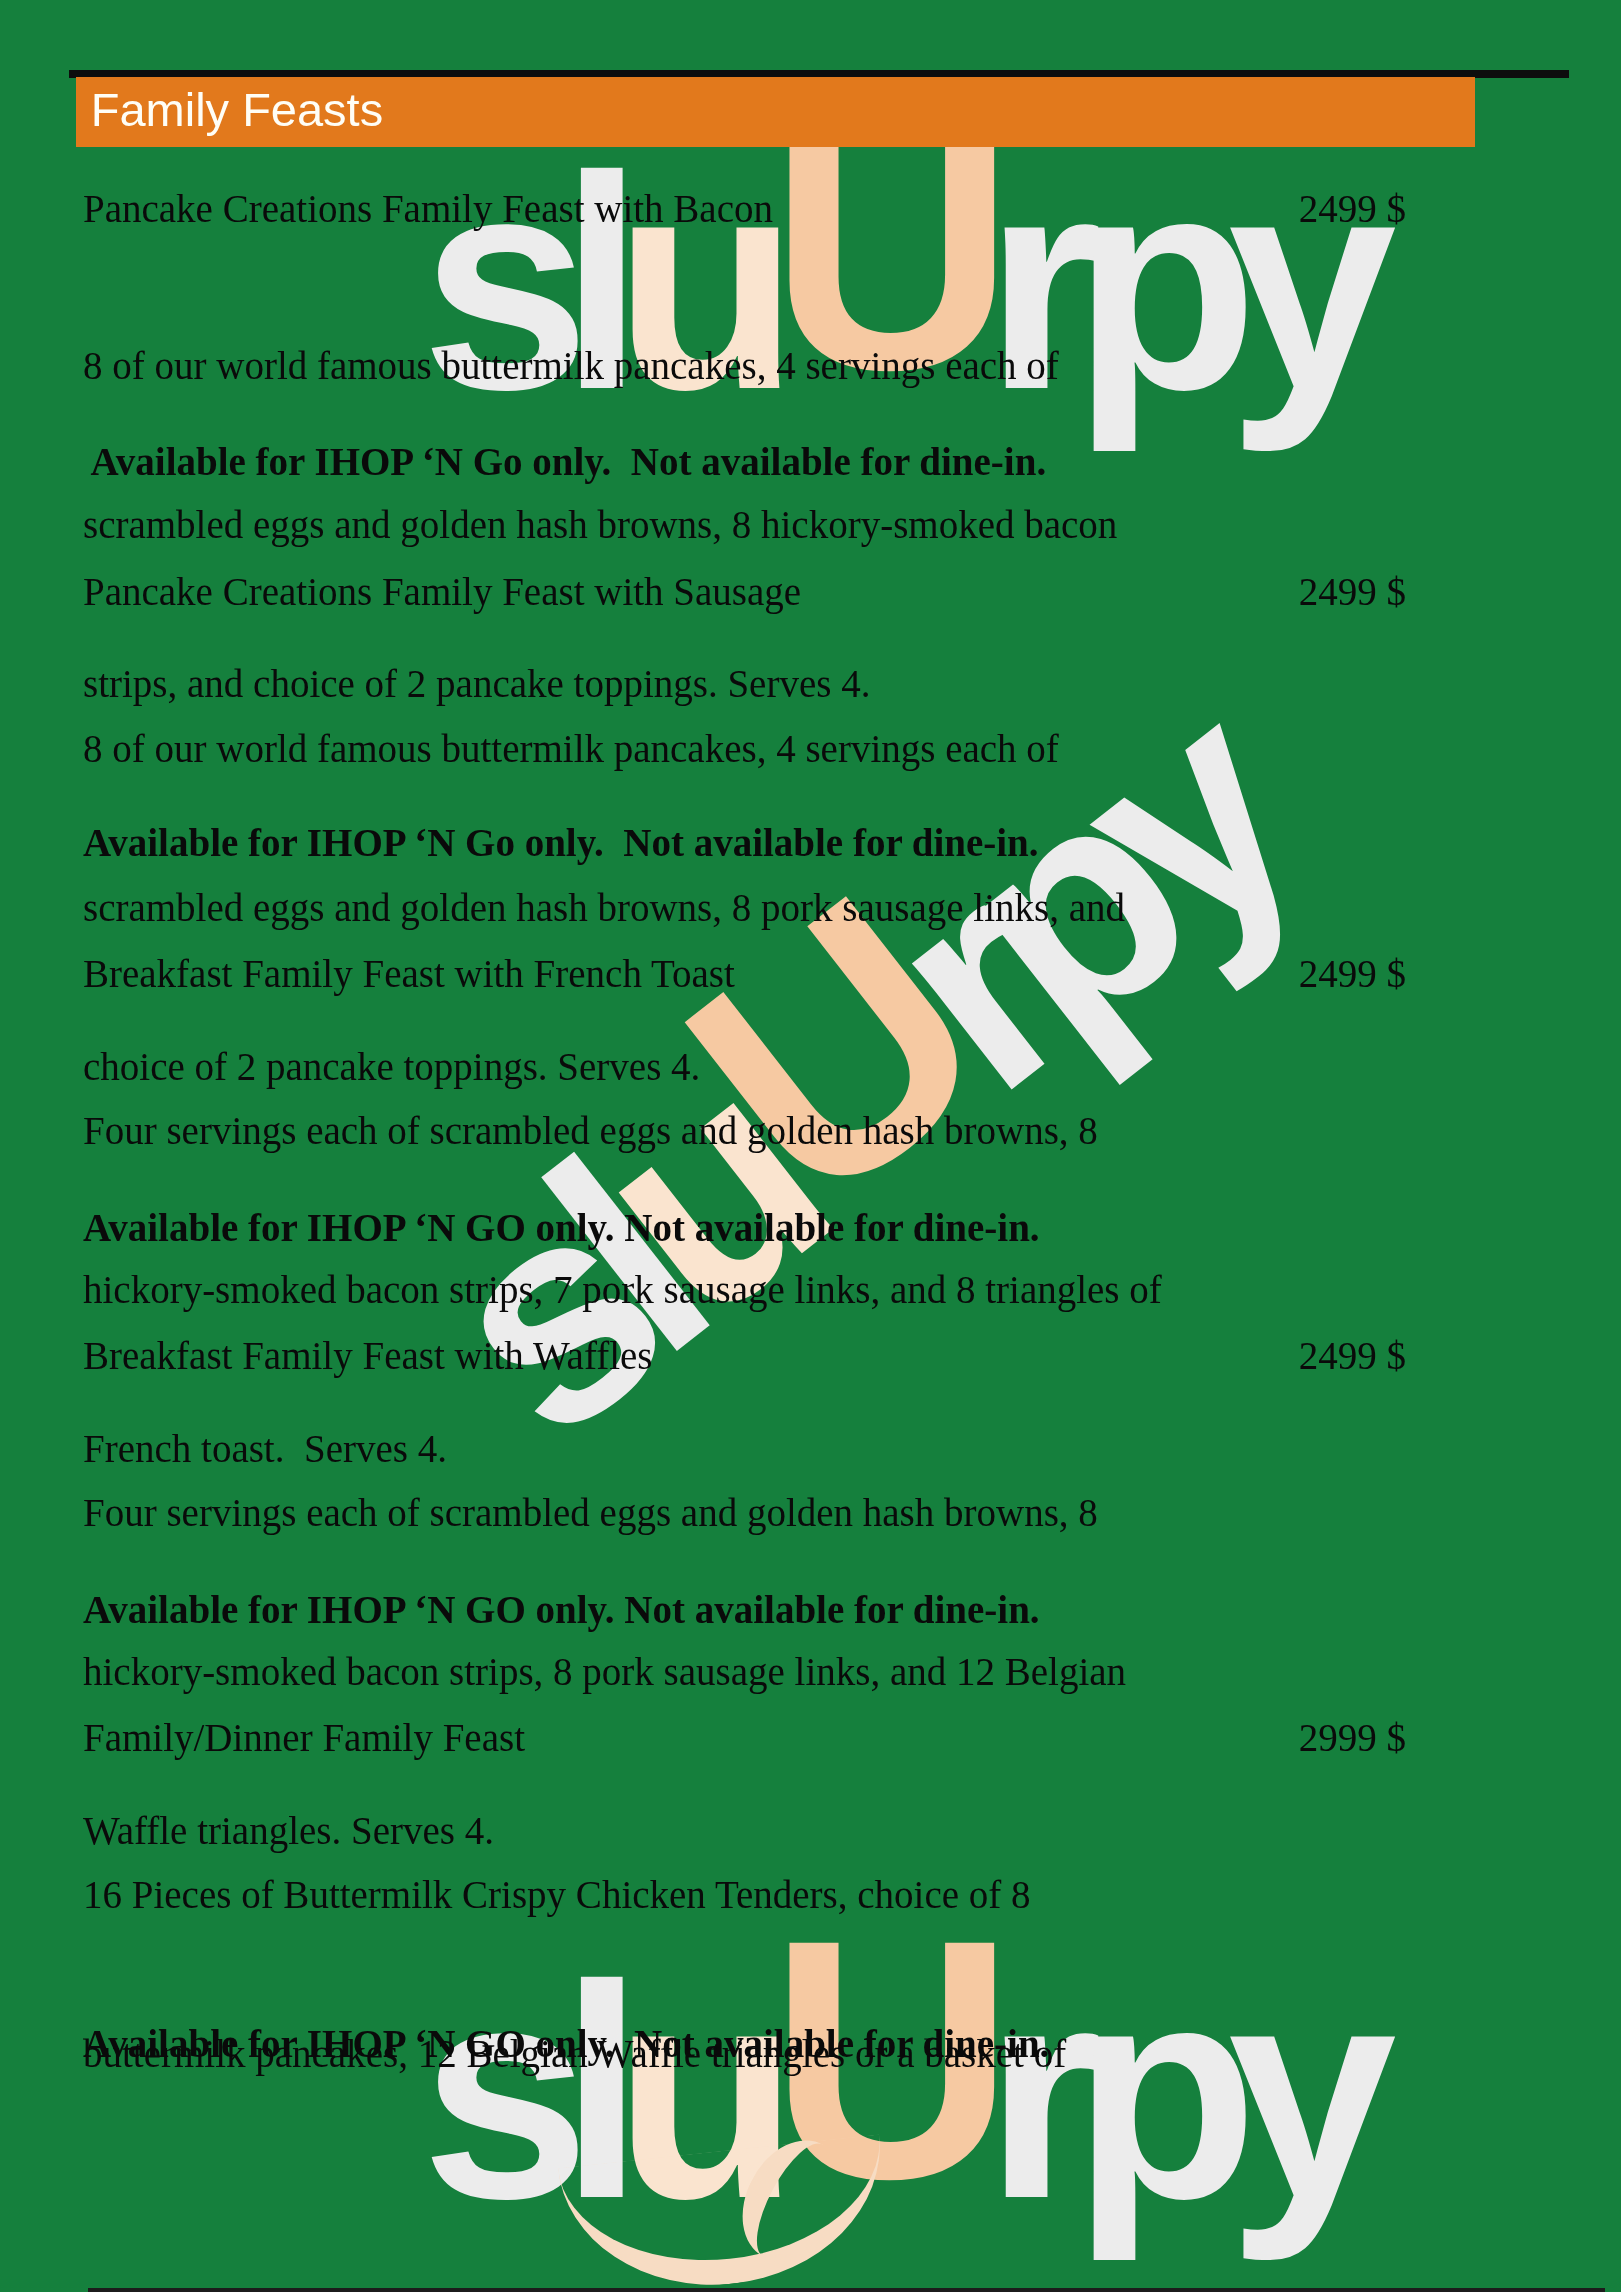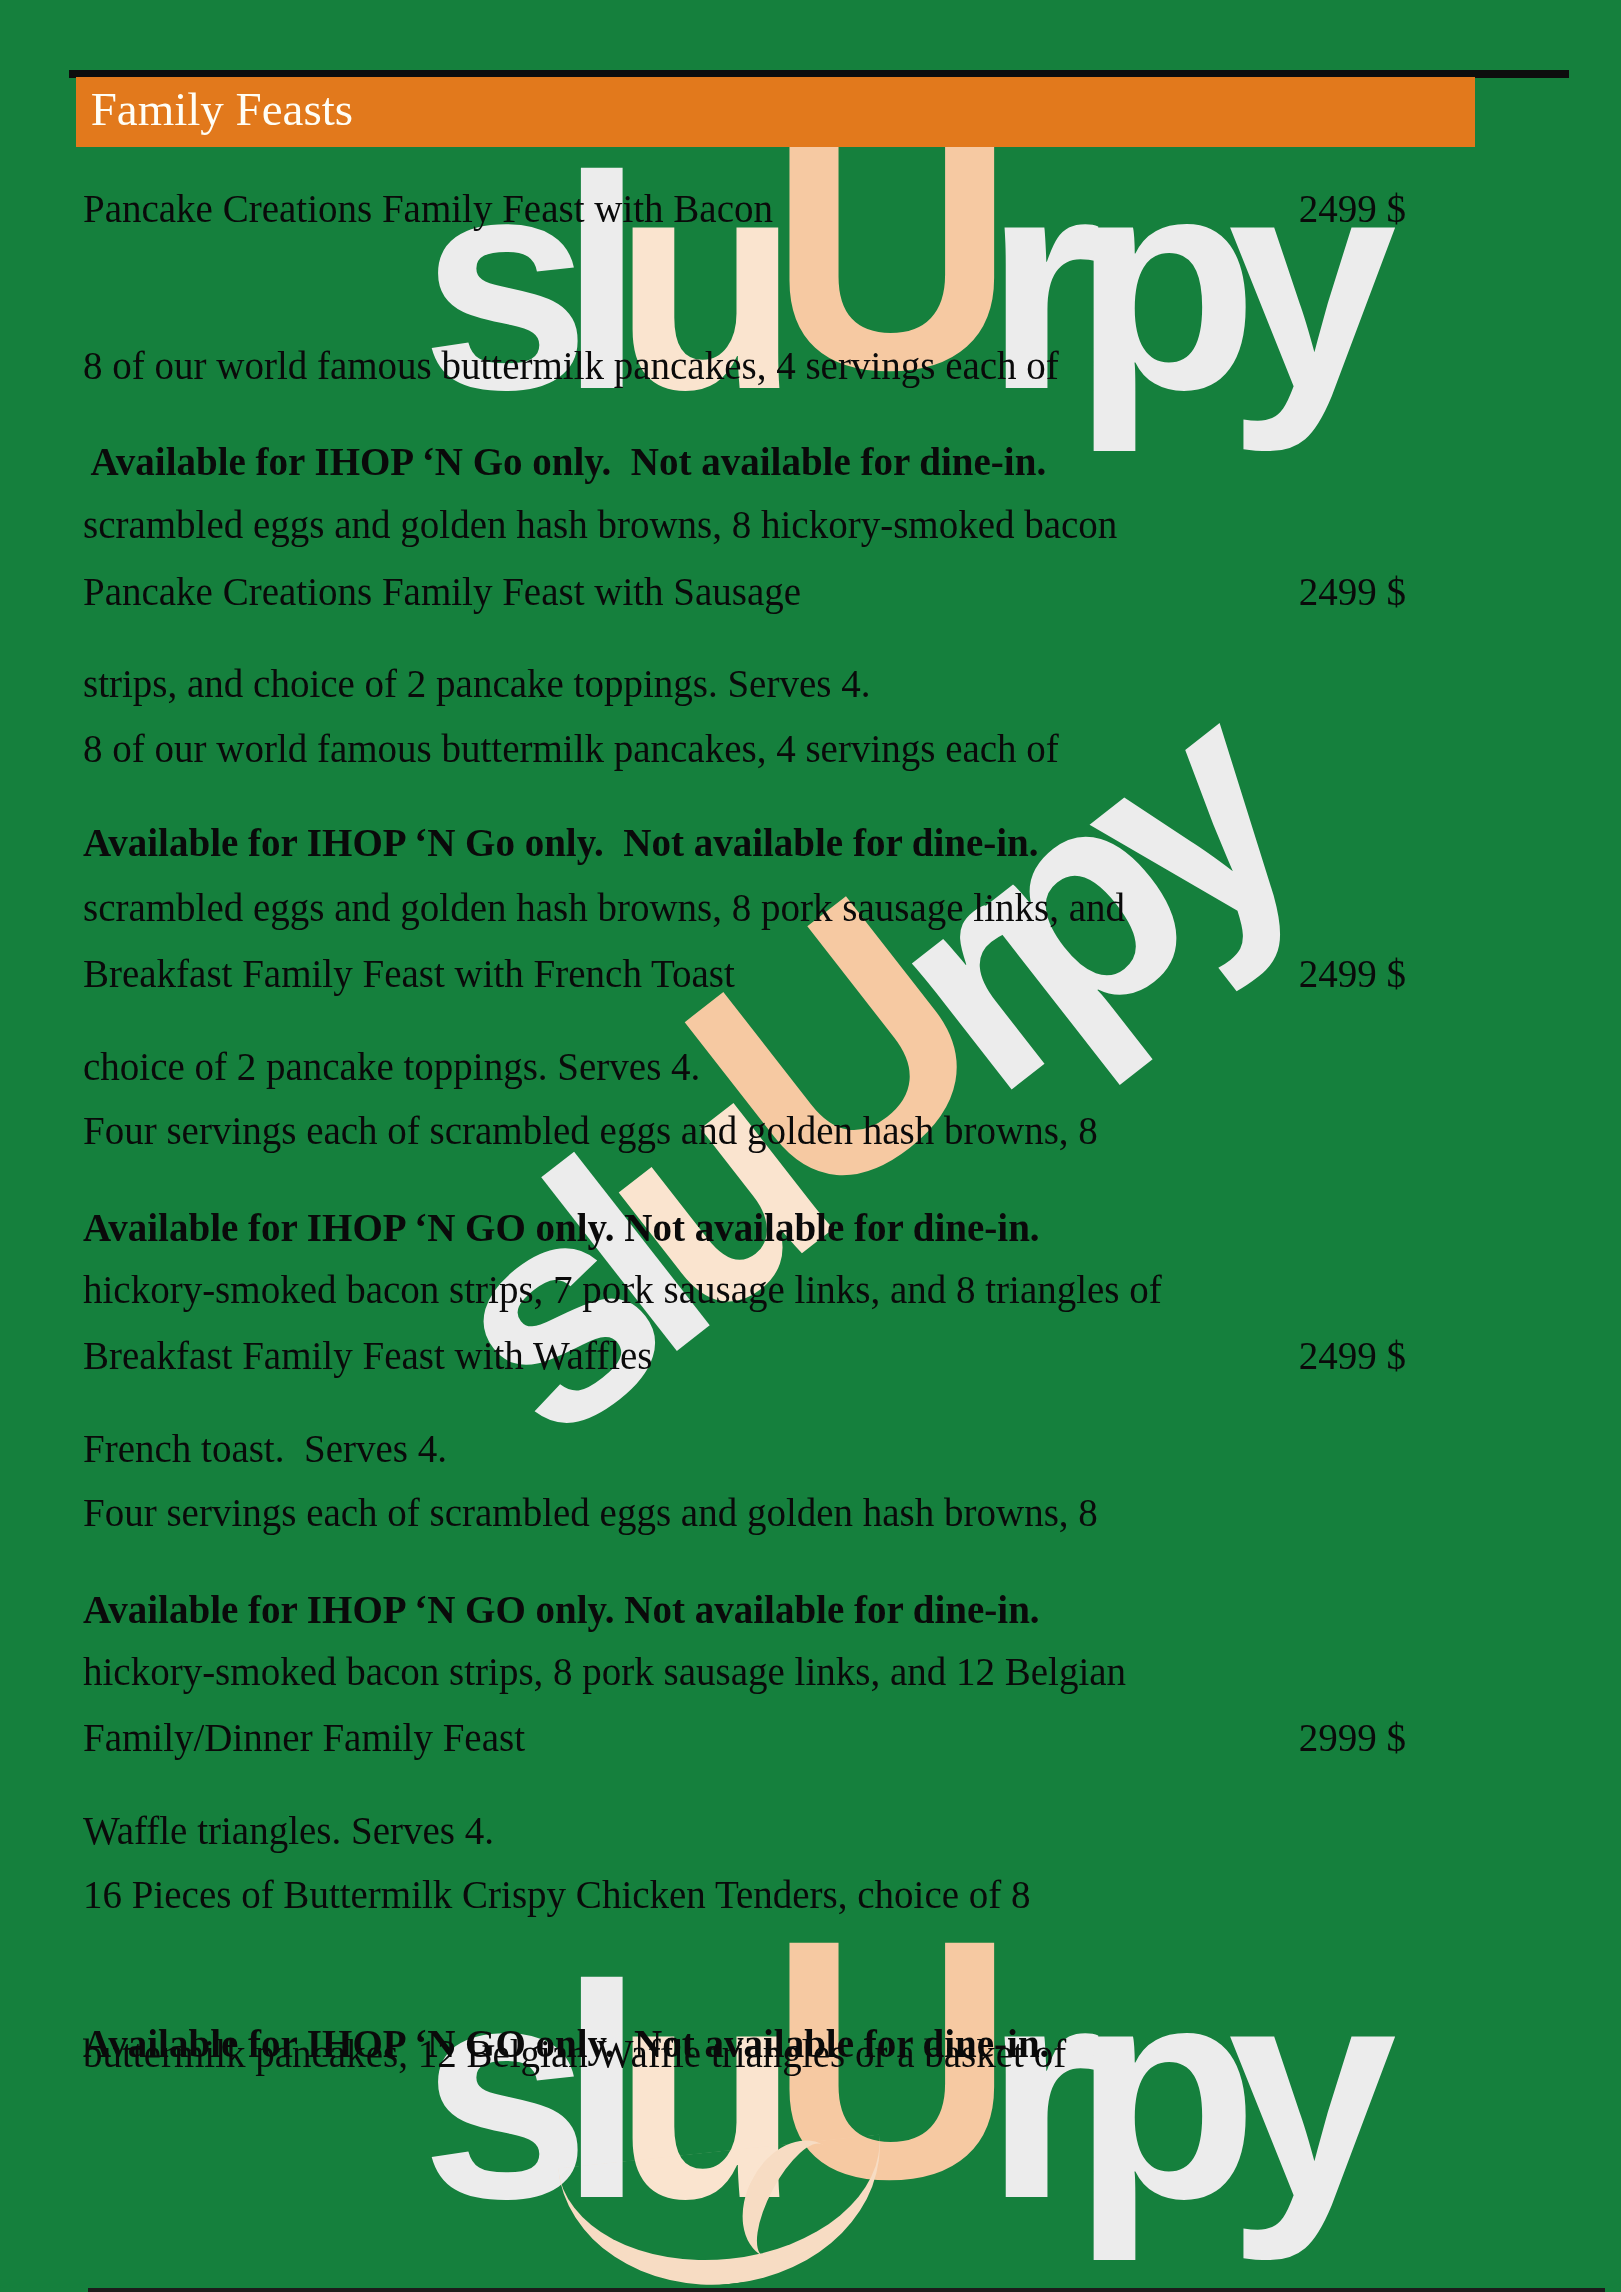--- a/index.html
+++ b/index.html
@@ -52,21 +52,21 @@
     left:69px;top:70px;width:1500px;height:7.8px;
     background:#0d0d0d;
   }
   .header-bar{
     position:absolute;z-index:1;
     left:76px;top:77px;width:1399px;height:70px;
     background:#E2791C;
     display:flex;align-items:center;
   }
   .header-bar .hlabel{
-    font-family:Liberation Serif, serif;
+    font-family:Liberation Sans, sans-serif;
     font-size:47px;
     color:#FFFEF6;
     padding-left:14.7px;
     line-height:1;
     padding-bottom:5.9px;
   }
 
   
   .trow{
     position:absolute;z-index:1;

